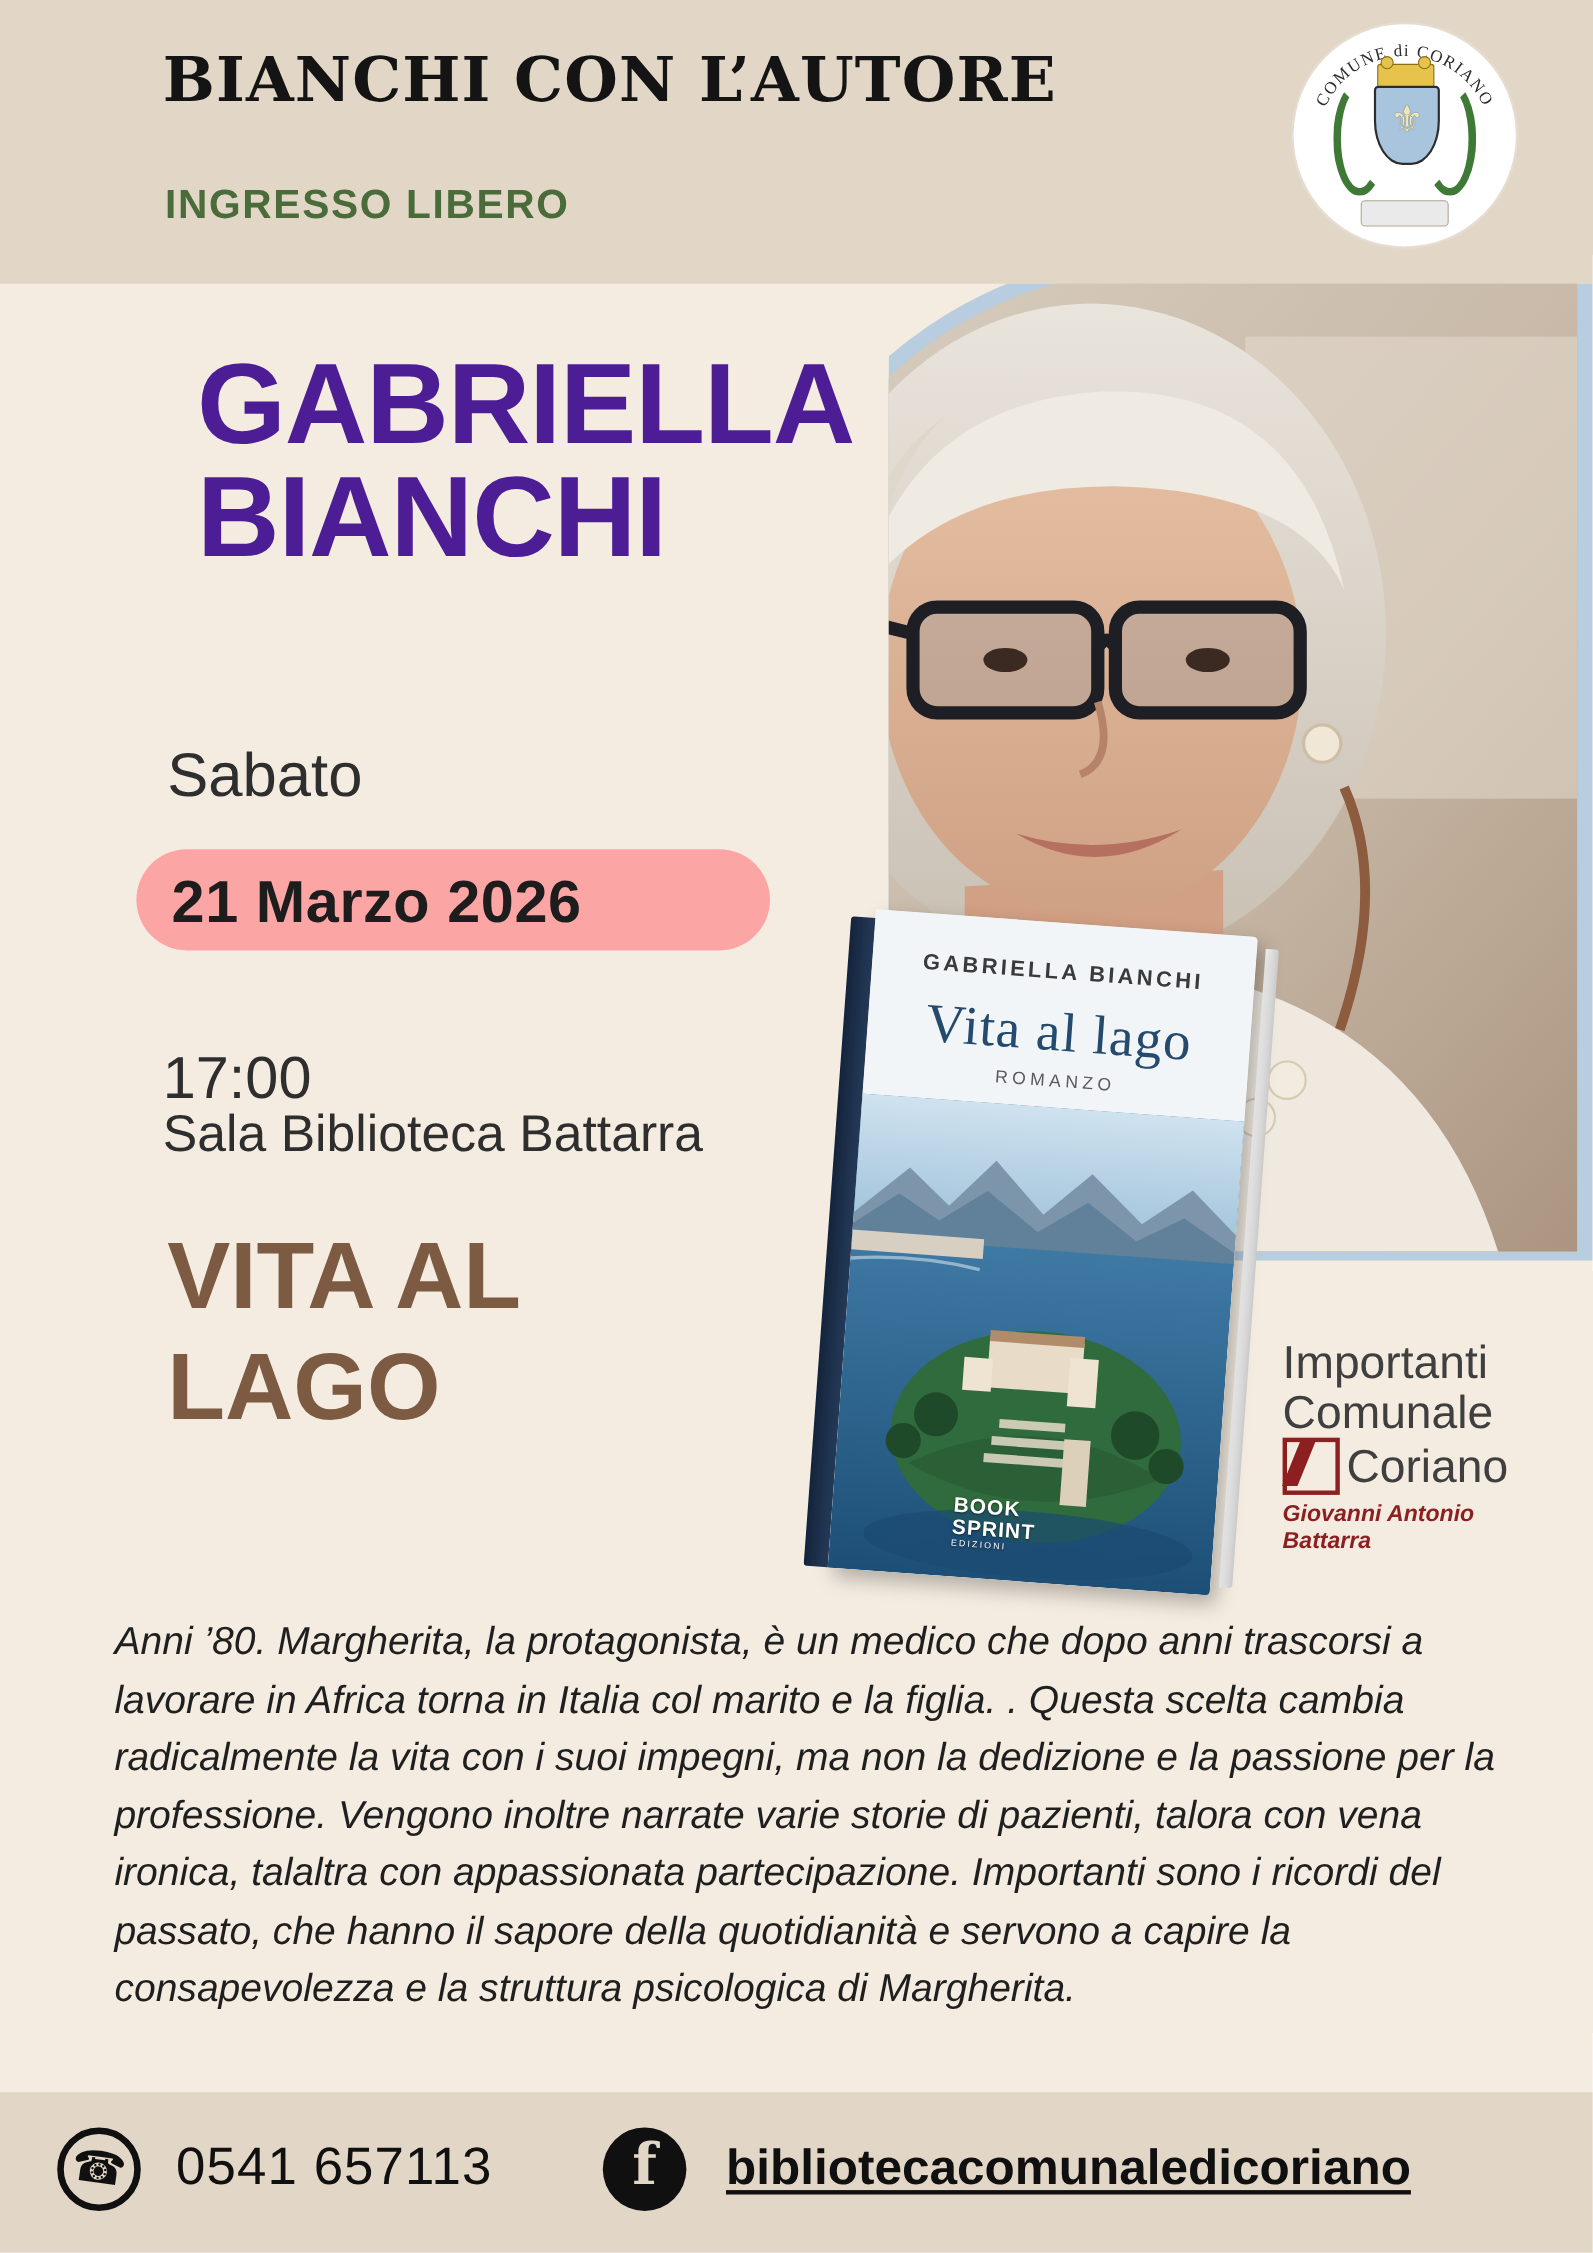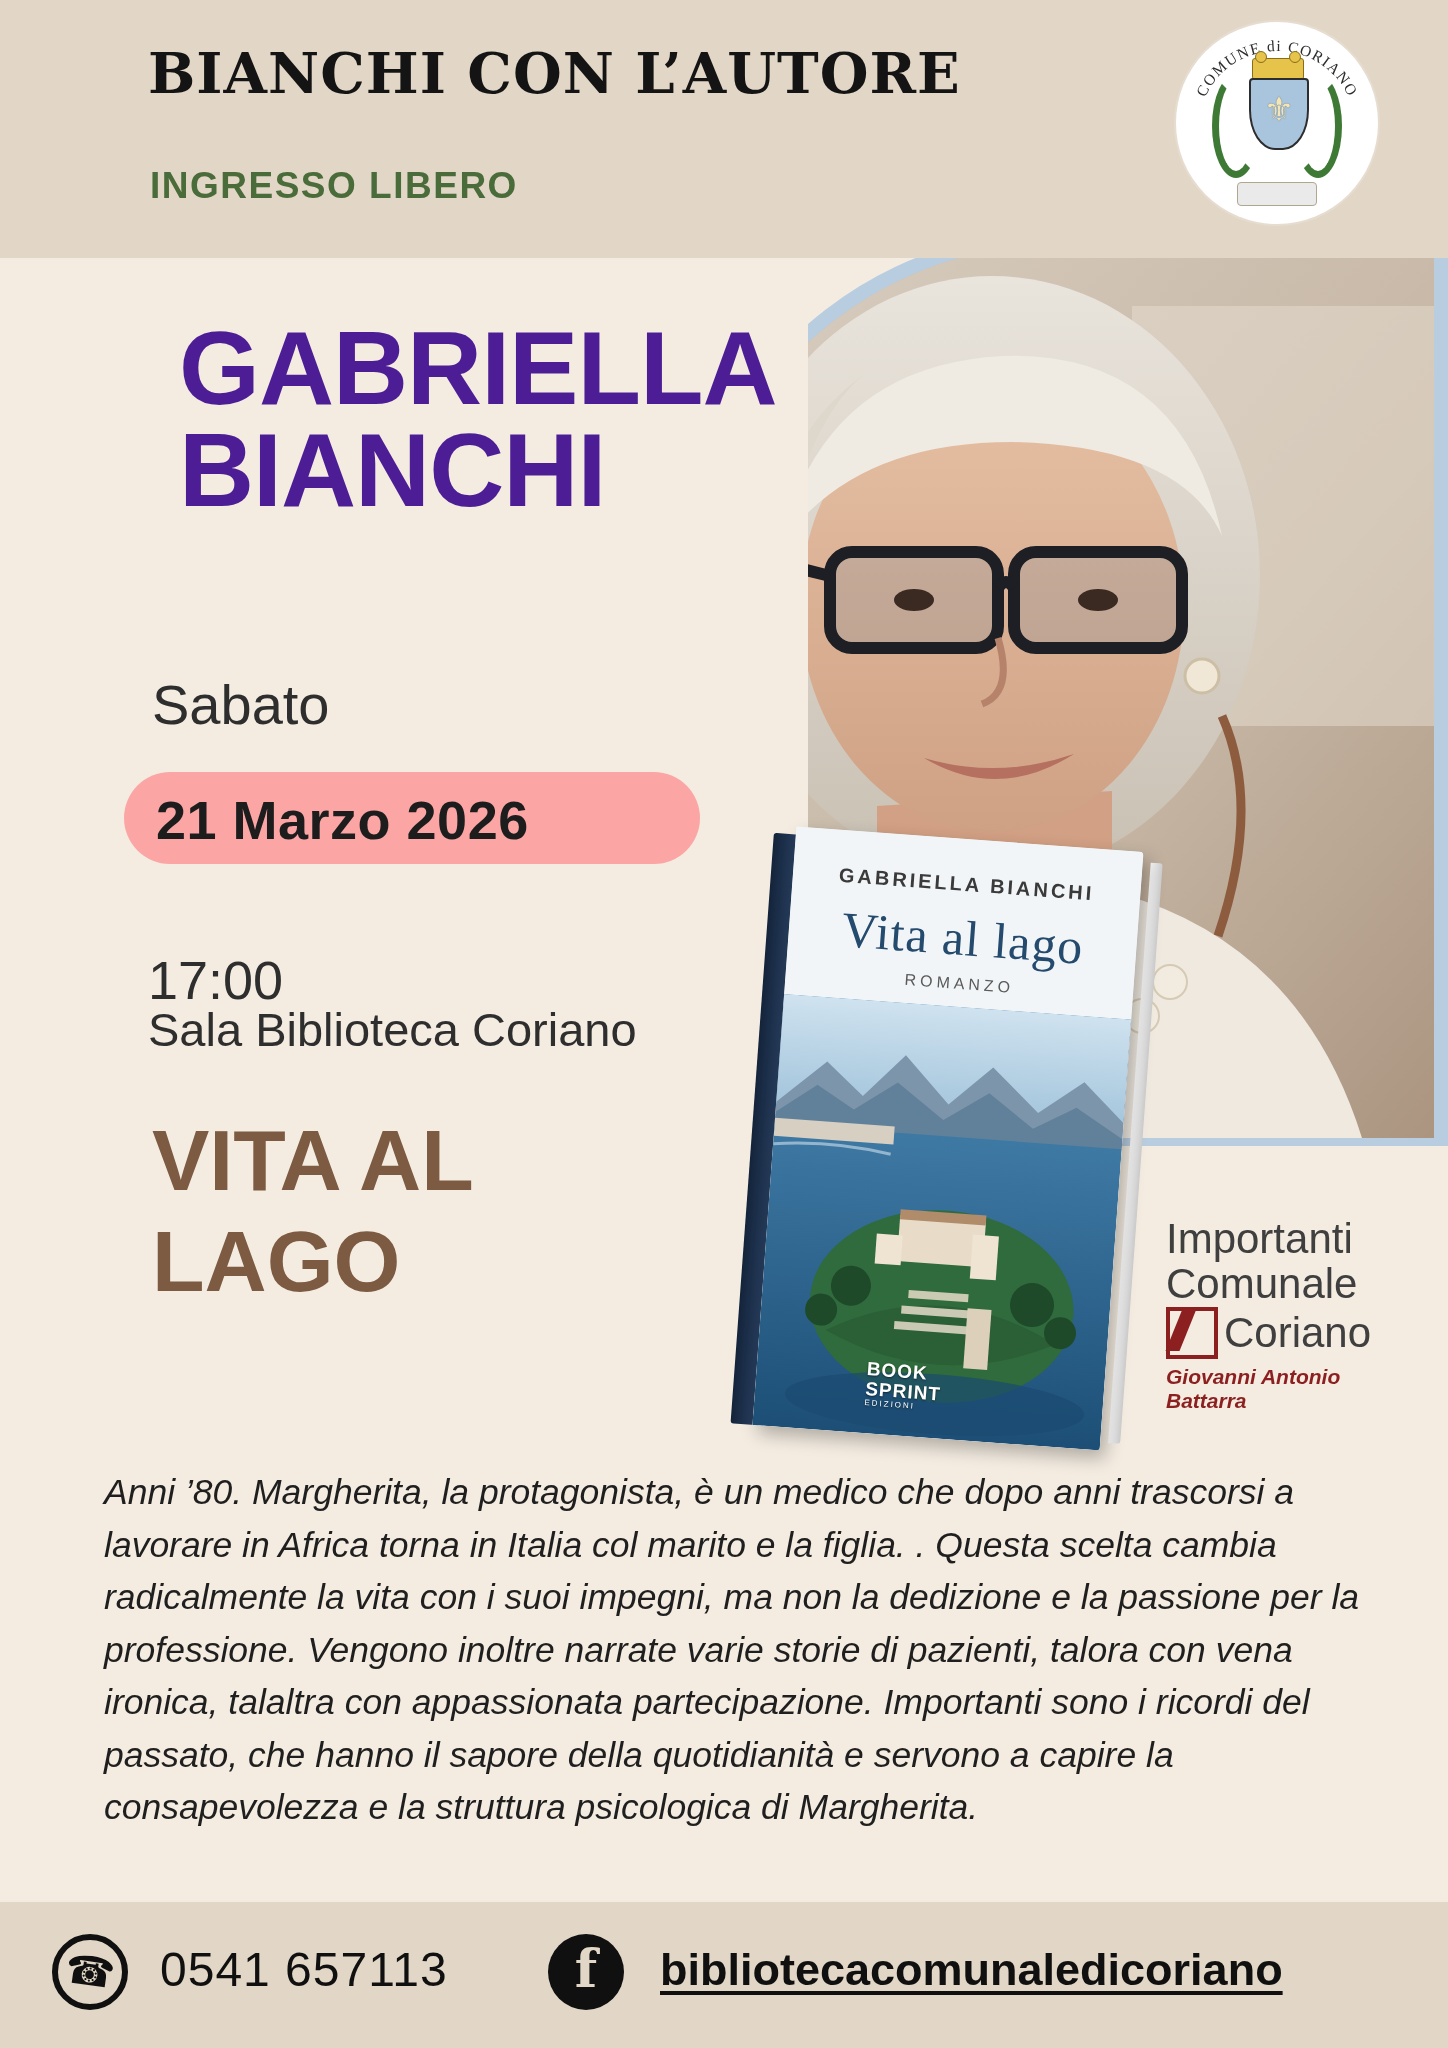--- a/index.html
+++ b/index.html
@@ -551,21 +551,21 @@
     <span>BIANCHI</span>
   </div>
 
   <div class="sabato">Sabato</div>
 
   <div class="date-pill">
     <span>21 Marzo 2026</span>
   </div>
 
   <div class="time">17:00</div>
-  <div class="venue">Sala Biblioteca Coriano</div>
+  <div class="venue">Sala Biblioteca Battarra</div>
 
   <div class="book-title">
     <span>VITA AL</span>
     <span>LAGO</span>
   </div>
 
   <div class="book">
     <div class="book-spine"></div>
     <div class="book-pages"></div>
     <div class="book-face">

